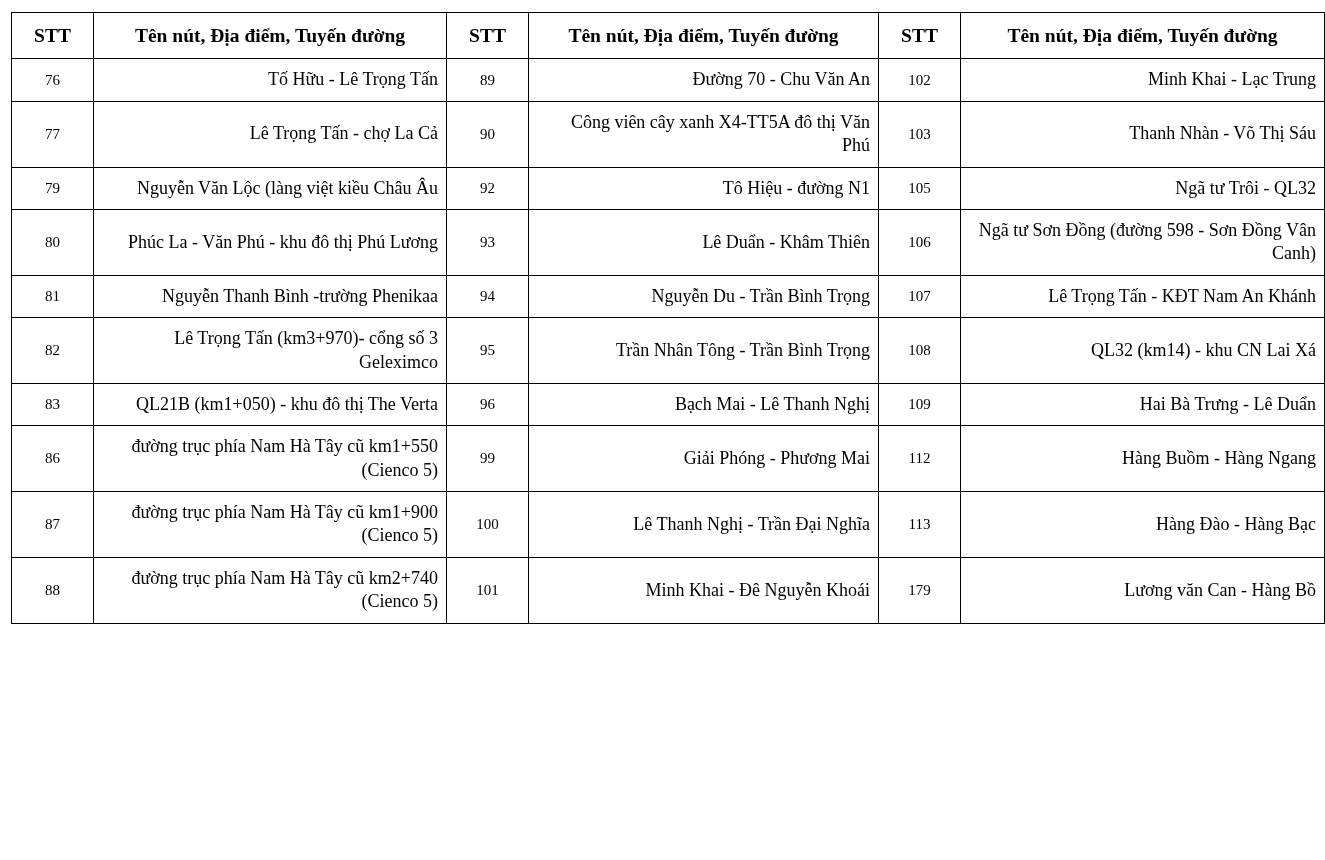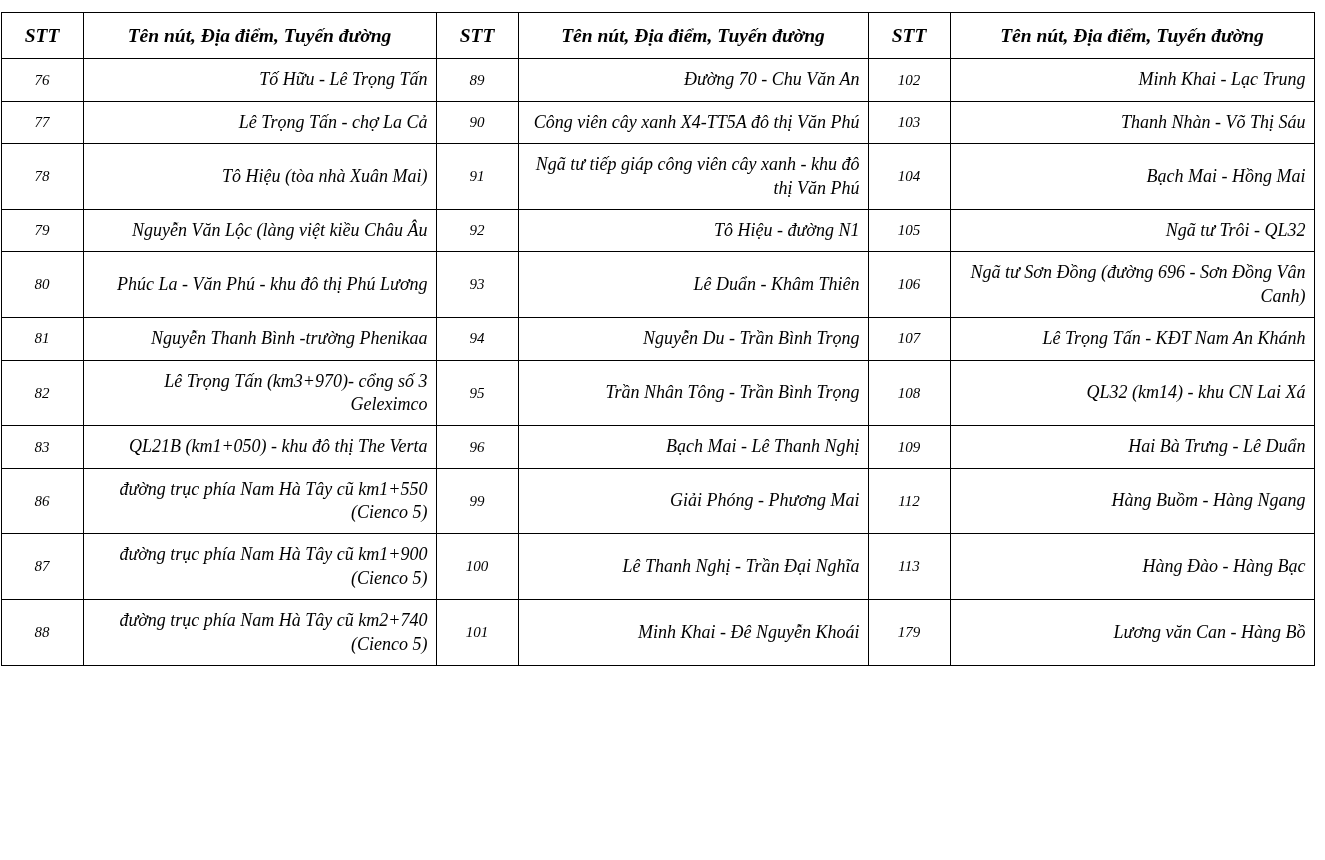--- a/index.html
+++ b/index.html
@@ -11,22 +11,21 @@
     width: 1325px;
     height: 860px;
     font-family: "Liberation Serif", serif;
     color: #000000;
     overflow: hidden;
   }
   .sheet {
     box-sizing: border-box;
     width: 1325px;
     height: 616px;
-    padding: 12px 10px 10px 0;
-    font-style: italic;
+    padding: 12px 10px 10px 11px;
   }
   table.data-table {
     border-collapse: collapse;
     table-layout: fixed;
     width: 1304px;
     margin: 0 auto;
   }
   table.data-table th,
   table.data-table td {
     border: 1.6px solid #000000;
@@ -91,42 +90,34 @@
       </tr>
       <tr>
         <td class="stt">77</td>
         <td class="name">Lê Trọng Tấn - chợ La Cả</td>
         <td class="stt">90</td>
         <td class="name">Công viên cây xanh X4-TT5A đô thị Văn Phú</td>
         <td class="stt">103</td>
         <td class="name">Thanh Nhàn - Võ Thị Sáu</td>
       </tr>
       <tr>
-        <td class="stt">78</td>
-        <td class="name">Tô Hiệu (tòa nhà Xuân Mai)</td>
-        <td class="stt">91</td>
-        <td class="name">Ngã tư tiếp giáp công viên cây xanh - khu đô thị Văn Phú</td>
-        <td class="stt">104</td>
-        <td class="name">Bạch Mai - Hồng Mai</td>
-      </tr>
-      <tr>
         <td class="stt">79</td>
         <td class="name">Nguyễn Văn Lộc (làng việt kiều Châu Âu</td>
         <td class="stt">92</td>
         <td class="name">Tô Hiệu - đường N1</td>
         <td class="stt">105</td>
         <td class="name">Ngã tư Trôi - QL32</td>
       </tr>
       <tr>
         <td class="stt">80</td>
         <td class="name">Phúc La - Văn Phú - khu đô thị Phú Lương</td>
         <td class="stt">93</td>
         <td class="name">Lê Duẩn - Khâm Thiên</td>
         <td class="stt">106</td>
-        <td class="name">Ngã tư Sơn Đồng (đường 696 - Sơn Đồng Vân Canh)</td>
+        <td class="name">Ngã tư Sơn Đồng (đường 598 - Sơn Đồng Vân Canh)</td>
       </tr>
       <tr>
         <td class="stt">81</td>
         <td class="name">Nguyễn Thanh Bình -trường Phenikaa</td>
         <td class="stt">94</td>
         <td class="name">Nguyễn Du - Trần Bình Trọng</td>
         <td class="stt">107</td>
         <td class="name">Lê Trọng Tấn - KĐT Nam An Khánh</td>
       </tr>
       <tr>

